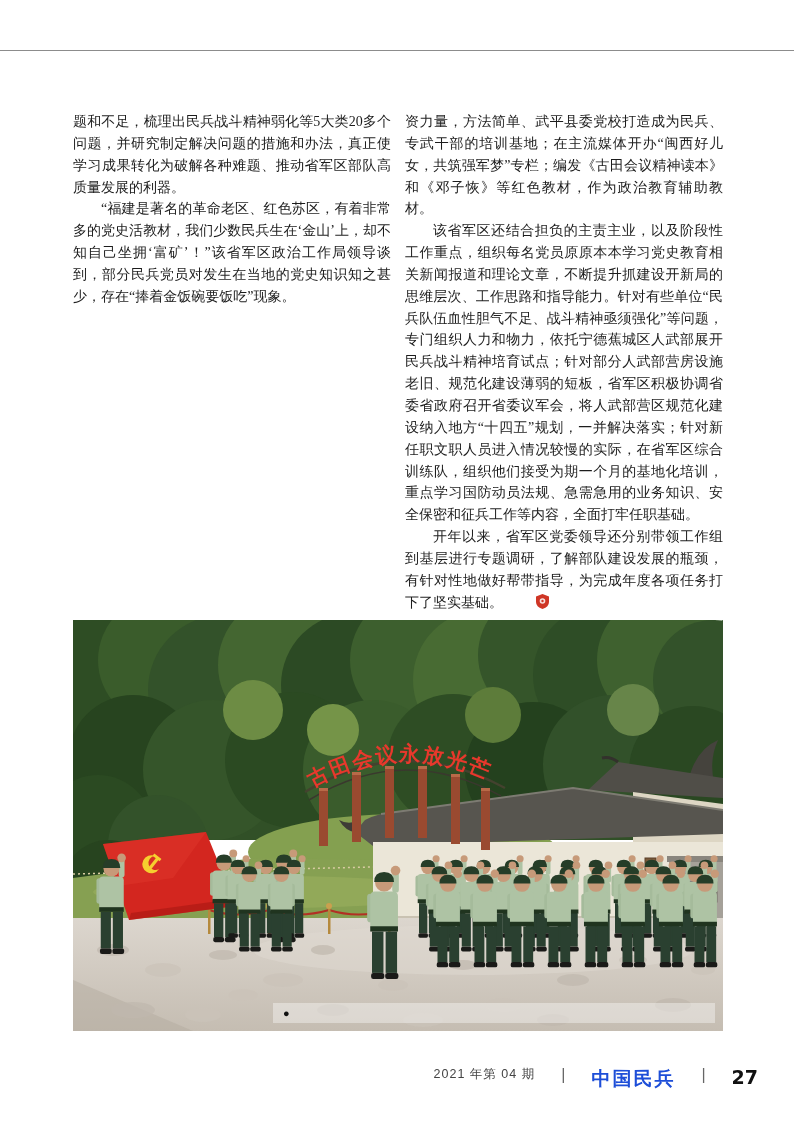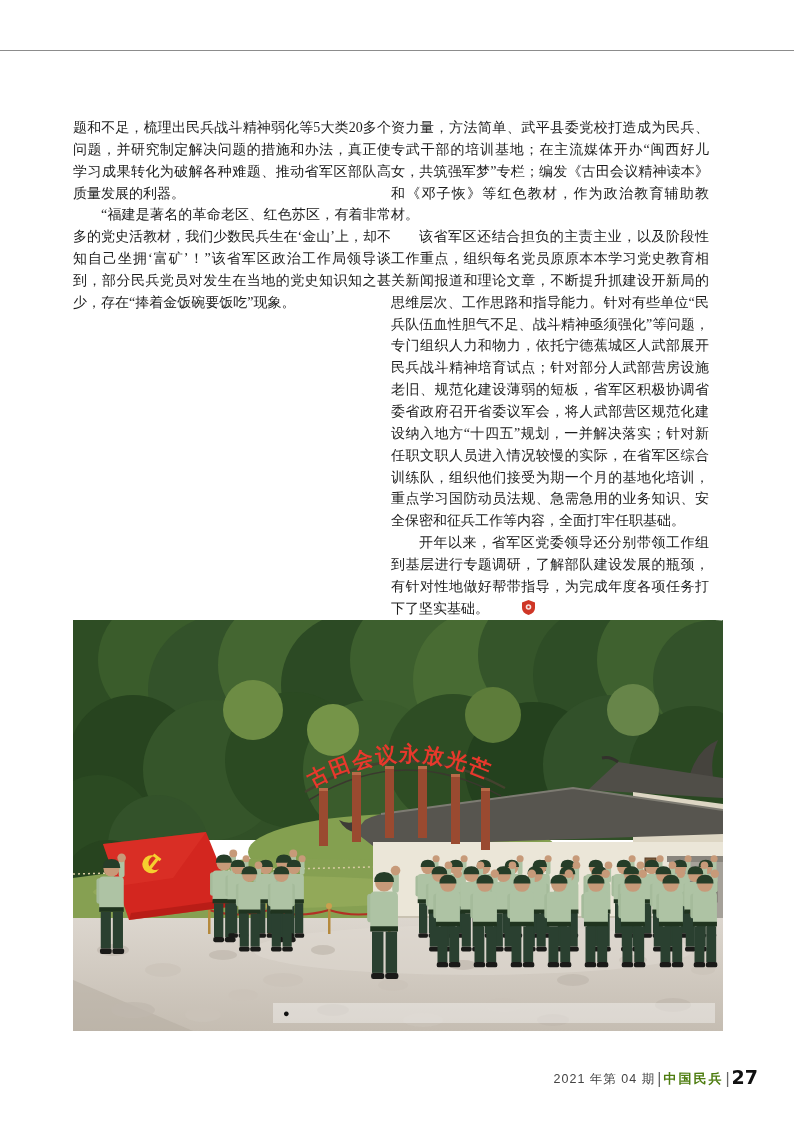--- a/index.html
+++ b/index.html
@@ -1,36 +1,36 @@
 <!DOCTYPE html>
 <html><head>
 <meta charset="utf-8">
 <style>
   html,body{margin:0;padding:0;background:#ffffff;}
   .page{position:relative;width:794px;height:1123px;background:#ffffff;overflow:hidden;
         font-family:"Liberation Serif", serif;}
   .top-rule{position:absolute;top:50px;left:0;width:794px;border-top:1px solid #8c8c8c;}
-  .columns{position:absolute;top:117px;left:73px;width:650px;display:flex;}
+  .columns{position:absolute;top:111px;left:73px;width:650px;display:flex;gap:14px;}
   .col{width:318px;font-size:14px;line-height:21.85px;text-align:justify;color:#1c1c1c;}
   .col p{margin:0;}
   .col p.indent{text-indent:2em;}
   .endmark{display:inline-block;margin-left:5px;vertical-align:-2px;}
   .photo{position:absolute;top:620px;left:73px;width:650px;height:411px;margin:0;}
   .photo svg{display:block;}
   .caption{position:absolute;left:200px;right:8px;bottom:8px;
            background:rgba(255,255,255,0.38);padding:4px 10px;
            display:flex;align-items:center;gap:7px;
            font-family:"Liberation Sans", sans-serif;font-size:13px;
            color:#1f1f1f;font-weight:bold;letter-spacing:0.5px;white-space:nowrap;}
   .caption .bullet{font-size:11px;color:#111;}
-  .page-footer{position:absolute;top:1066px;right:36px;display:flex;align-items:flex-end;gap:2px;
+  .page-footer{position:absolute;top:1066px;right:36px;display:flex;align-items:flex-start;gap:26px;
            font-family:"Liberation Sans", sans-serif;}
   .page-footer .issue{font-size:12.5px;color:#444;letter-spacing:1px;}
   .page-footer .sep{color:#666;font-size:16px;font-weight:100;}
-  .page-footer .mag{font-size:13px;color:#4d7c0f;font-weight:bold;letter-spacing:2px;}
+  .page-footer .mag{font-size:19px;color:#1d4ed8;font-weight:bold;letter-spacing:2px;}
   .page-footer .pn{font-size:19px;color:#111;font-weight:600;font-family:"DejaVu Sans", sans-serif;}
 </style>
 </head>
 <body>
 
 <div class="page">
 
   <div class="top-rule"></div>
 
   <main class="columns">

